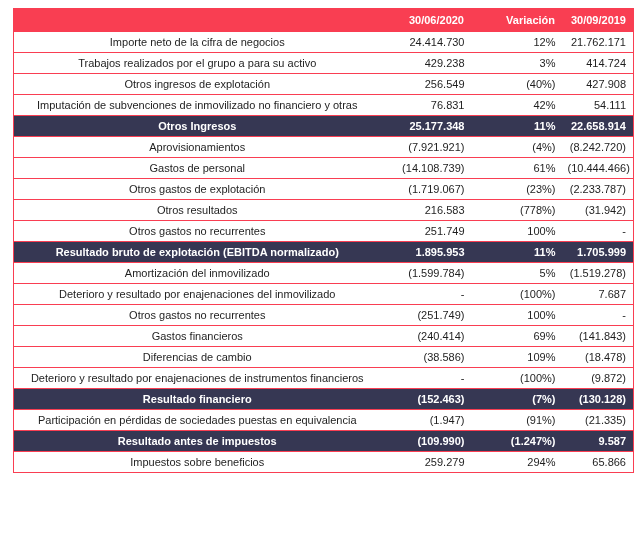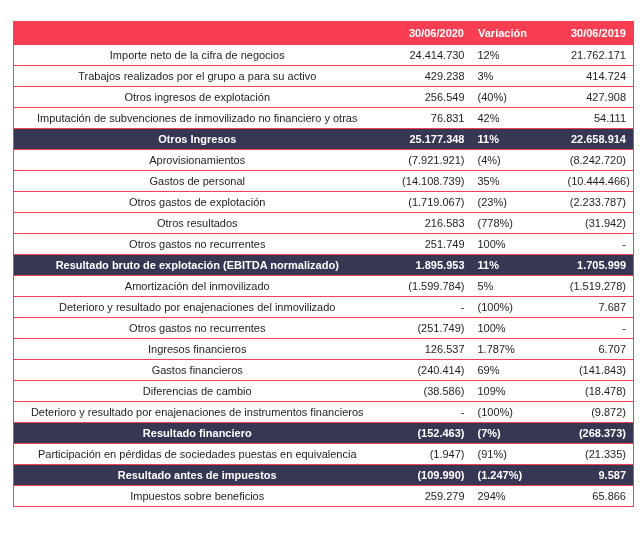--- a/index.html
+++ b/index.html
@@ -23,21 +23,20 @@
     position: absolute;
     left: 13px;
     top: 8px;
     width: 620px;
   }
   table {
     border-collapse: collapse;
     width: 620px;
     table-layout: fixed;
     border: 1px solid var(--row-border);
-    margin-top: 13px;
   }
   th, td {
     border-top: 1px solid var(--row-border);
     border-bottom: 1px solid var(--row-border);
     font-size: 11px;
     line-height: 13px;
     padding: 3.5px 6px;
     height: 21px;
     white-space: nowrap;
     overflow: hidden;
@@ -50,39 +49,39 @@
     border: 1px solid var(--header-bg);
     height: 23px;
   }
   tr.total td {
     background: var(--total-bg);
     color: var(--total-text);
     font-weight: bold;
   }
   .c-label { text-align: center; padding-left: 7px; }
   .c-num   { text-align: right; padding-right: 7px; }
-  .c-var   { text-align: left; }
+  .c-var   { text-align: right; }
 </style>
 </head>
 <body>
 
 <div class="wrap">
   <table>
     <colgroup>
       <col style="width:366px">
       <col style="width:92px">
       <col style="width:90px">
       <col style="width:72px">
     </colgroup>
     <thead>
       <tr>
         <th class="c-label"></th>
         <th class="c-num">30/06/2020</th>
         <th class="c-var">Variación</th>
-        <th class="c-num">30/06/2019</th>
+        <th class="c-num">30/09/2019</th>
       </tr>
     </thead>
     <tbody id="table-body">
         <tr>
           <td class="c-label">Importe neto de la cifra de negocios</td>
           <td class="c-num">24.414.730</td>
           <td class="c-var">12%</td>
           <td class="c-num">21.762.171</td>
         </tr>
         <tr>
@@ -111,21 +110,21 @@
         </tr>
         <tr>
           <td class="c-label">Aprovisionamientos</td>
           <td class="c-num">(7.921.921)</td>
           <td class="c-var">(4%)</td>
           <td class="c-num">(8.242.720)</td>
         </tr>
         <tr>
           <td class="c-label">Gastos de personal</td>
           <td class="c-num">(14.108.739)</td>
-          <td class="c-var">35%</td>
+          <td class="c-var">61%</td>
           <td class="c-num">(10.444.466)</td>
         </tr>
         <tr>
           <td class="c-label">Otros gastos de explotación</td>
           <td class="c-num">(1.719.067)</td>
           <td class="c-var">(23%)</td>
           <td class="c-num">(2.233.787)</td>
         </tr>
         <tr>
           <td class="c-label">Otros resultados</td>
@@ -157,26 +156,20 @@
           <td class="c-var">(100%)</td>
           <td class="c-num">7.687</td>
         </tr>
         <tr>
           <td class="c-label">Otros gastos no recurrentes</td>
           <td class="c-num">(251.749)</td>
           <td class="c-var">100%</td>
           <td class="c-num">-</td>
         </tr>
         <tr>
-          <td class="c-label">Ingresos financieros</td>
-          <td class="c-num">126.537</td>
-          <td class="c-var">1.787%</td>
-          <td class="c-num">6.707</td>
-        </tr>
-        <tr>
           <td class="c-label">Gastos financieros</td>
           <td class="c-num">(240.414)</td>
           <td class="c-var">69%</td>
           <td class="c-num">(141.843)</td>
         </tr>
         <tr>
           <td class="c-label">Diferencias de cambio</td>
           <td class="c-num">(38.586)</td>
           <td class="c-var">109%</td>
           <td class="c-num">(18.478)</td>
@@ -184,21 +177,21 @@
         <tr>
           <td class="c-label">Deterioro y resultado por enajenaciones de instrumentos financieros</td>
           <td class="c-num">-</td>
           <td class="c-var">(100%)</td>
           <td class="c-num">(9.872)</td>
         </tr>
         <tr class="total">
           <td class="c-label">Resultado financiero</td>
           <td class="c-num">(152.463)</td>
           <td class="c-var">(7%)</td>
-          <td class="c-num">(268.373)</td>
+          <td class="c-num">(130.128)</td>
         </tr>
         <tr>
           <td class="c-label">Participación en pérdidas de sociedades puestas en equivalencia</td>
           <td class="c-num">(1.947)</td>
           <td class="c-var">(91%)</td>
           <td class="c-num">(21.335)</td>
         </tr>
         <tr class="total">
           <td class="c-label">Resultado antes de impuestos</td>
           <td class="c-num">(109.990)</td>

